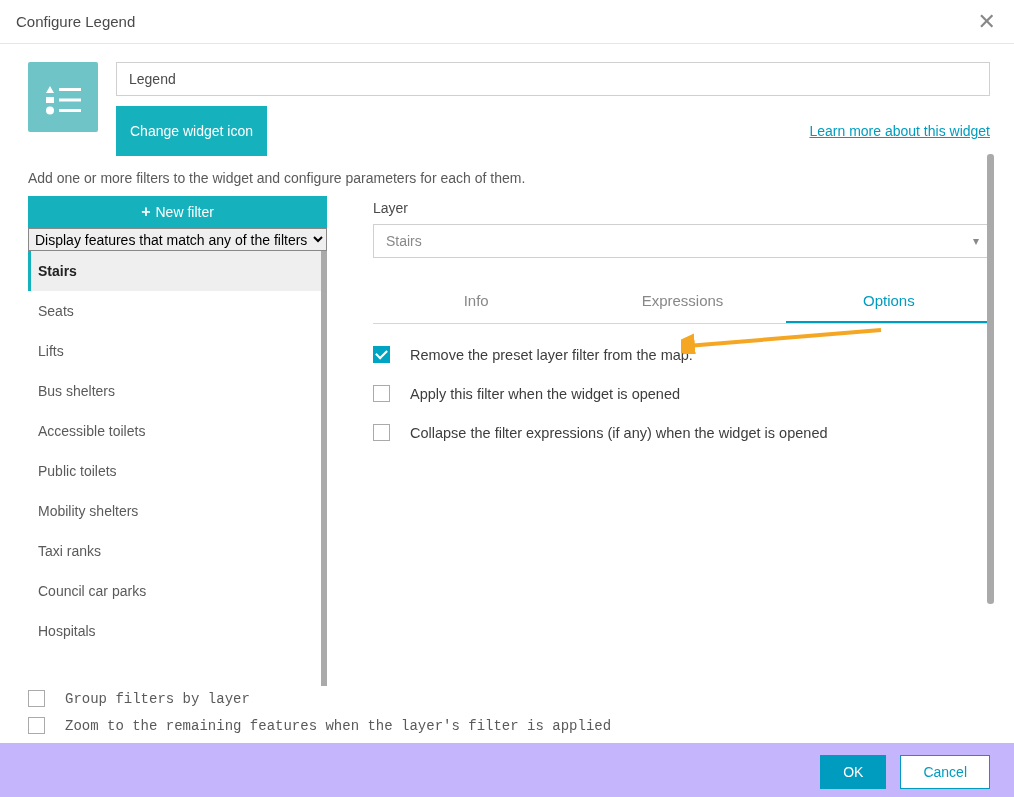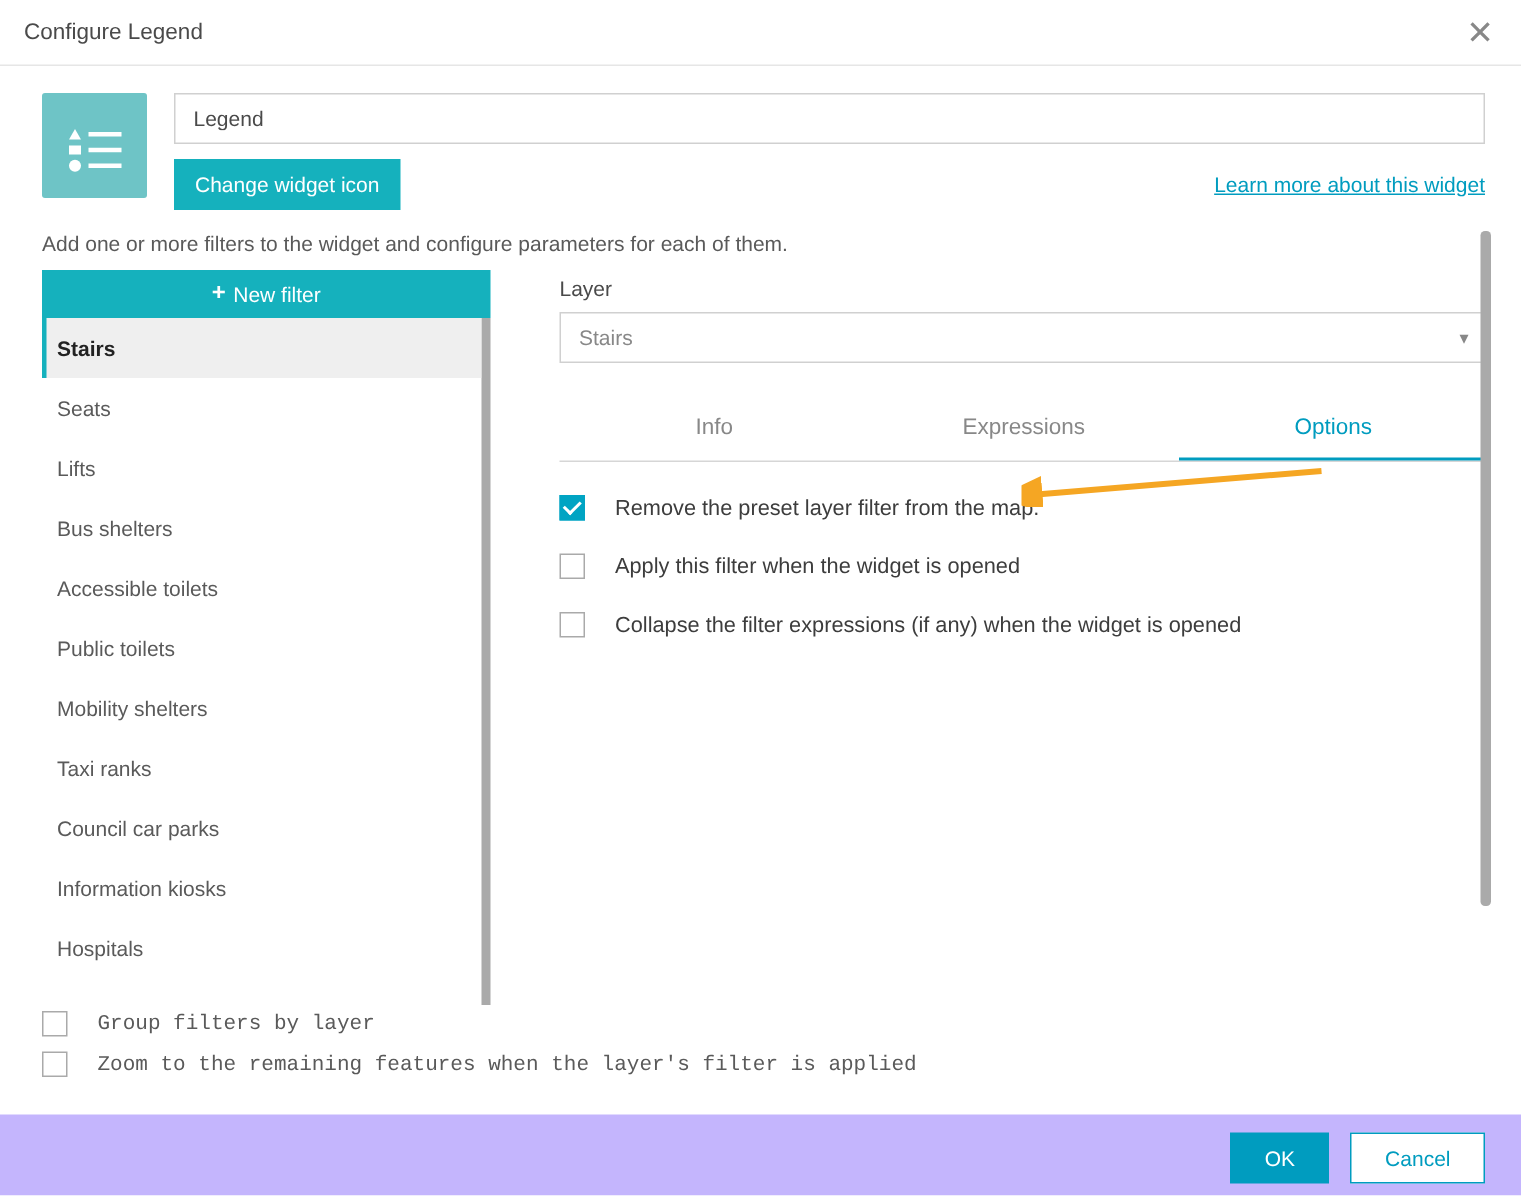--- a/index.html
+++ b/index.html
@@ -45,21 +45,21 @@
     border: 1px solid #d0d0d0;
     padding: 0 12px;
     font-size: 14px;
     color: #4a4a4a;
     margin-bottom: 10px;
   }
   .change-icon-btn {
     background: #15b1bd;
     color: #fff;
     border: none;
-    height: 34px;
+    height: 50px;
     padding: 0 14px;
     font-size: 14px;
     cursor: pointer;
   }
   .learn-more {
     color: #009cbf;
     font-size: 14px;
     text-decoration: underline;
     white-space: nowrap;
   }
@@ -255,31 +255,33 @@
   </div>
 
   <div class="desc">Add one or more filters to the widget and configure parameters for each of them.</div>
 
   <div class="body">
     <div class="left-col">
       <button class="new-filter-btn">
         <span class="plus">+</span>
         <span>New filter</span>
       </button>
+      <select class="match-select">
+        <option>Display features that match any of the filters</option>
+      </select>
       <div class="filter-list" id="filter-list">
           <div class="filter-item selected">Stairs</div>
           <div class="filter-item">Seats</div>
           <div class="filter-item">Lifts</div>
           <div class="filter-item">Bus shelters</div>
           <div class="filter-item">Accessible toilets</div>
           <div class="filter-item">Public toilets</div>
           <div class="filter-item">Mobility shelters</div>
           <div class="filter-item">Taxi ranks</div>
           <div class="filter-item">Council car parks</div>
-          <div class="filter-item">Information kiosks</div>
           <div class="filter-item">Hospitals</div>
         </div>
     </div>
 
     <div class="right-col">
       <div class="layer-label">Layer</div>
       <div class="layer-select">
         <span>Stairs</span>
         <span class="chev">▾</span>
       </div>

